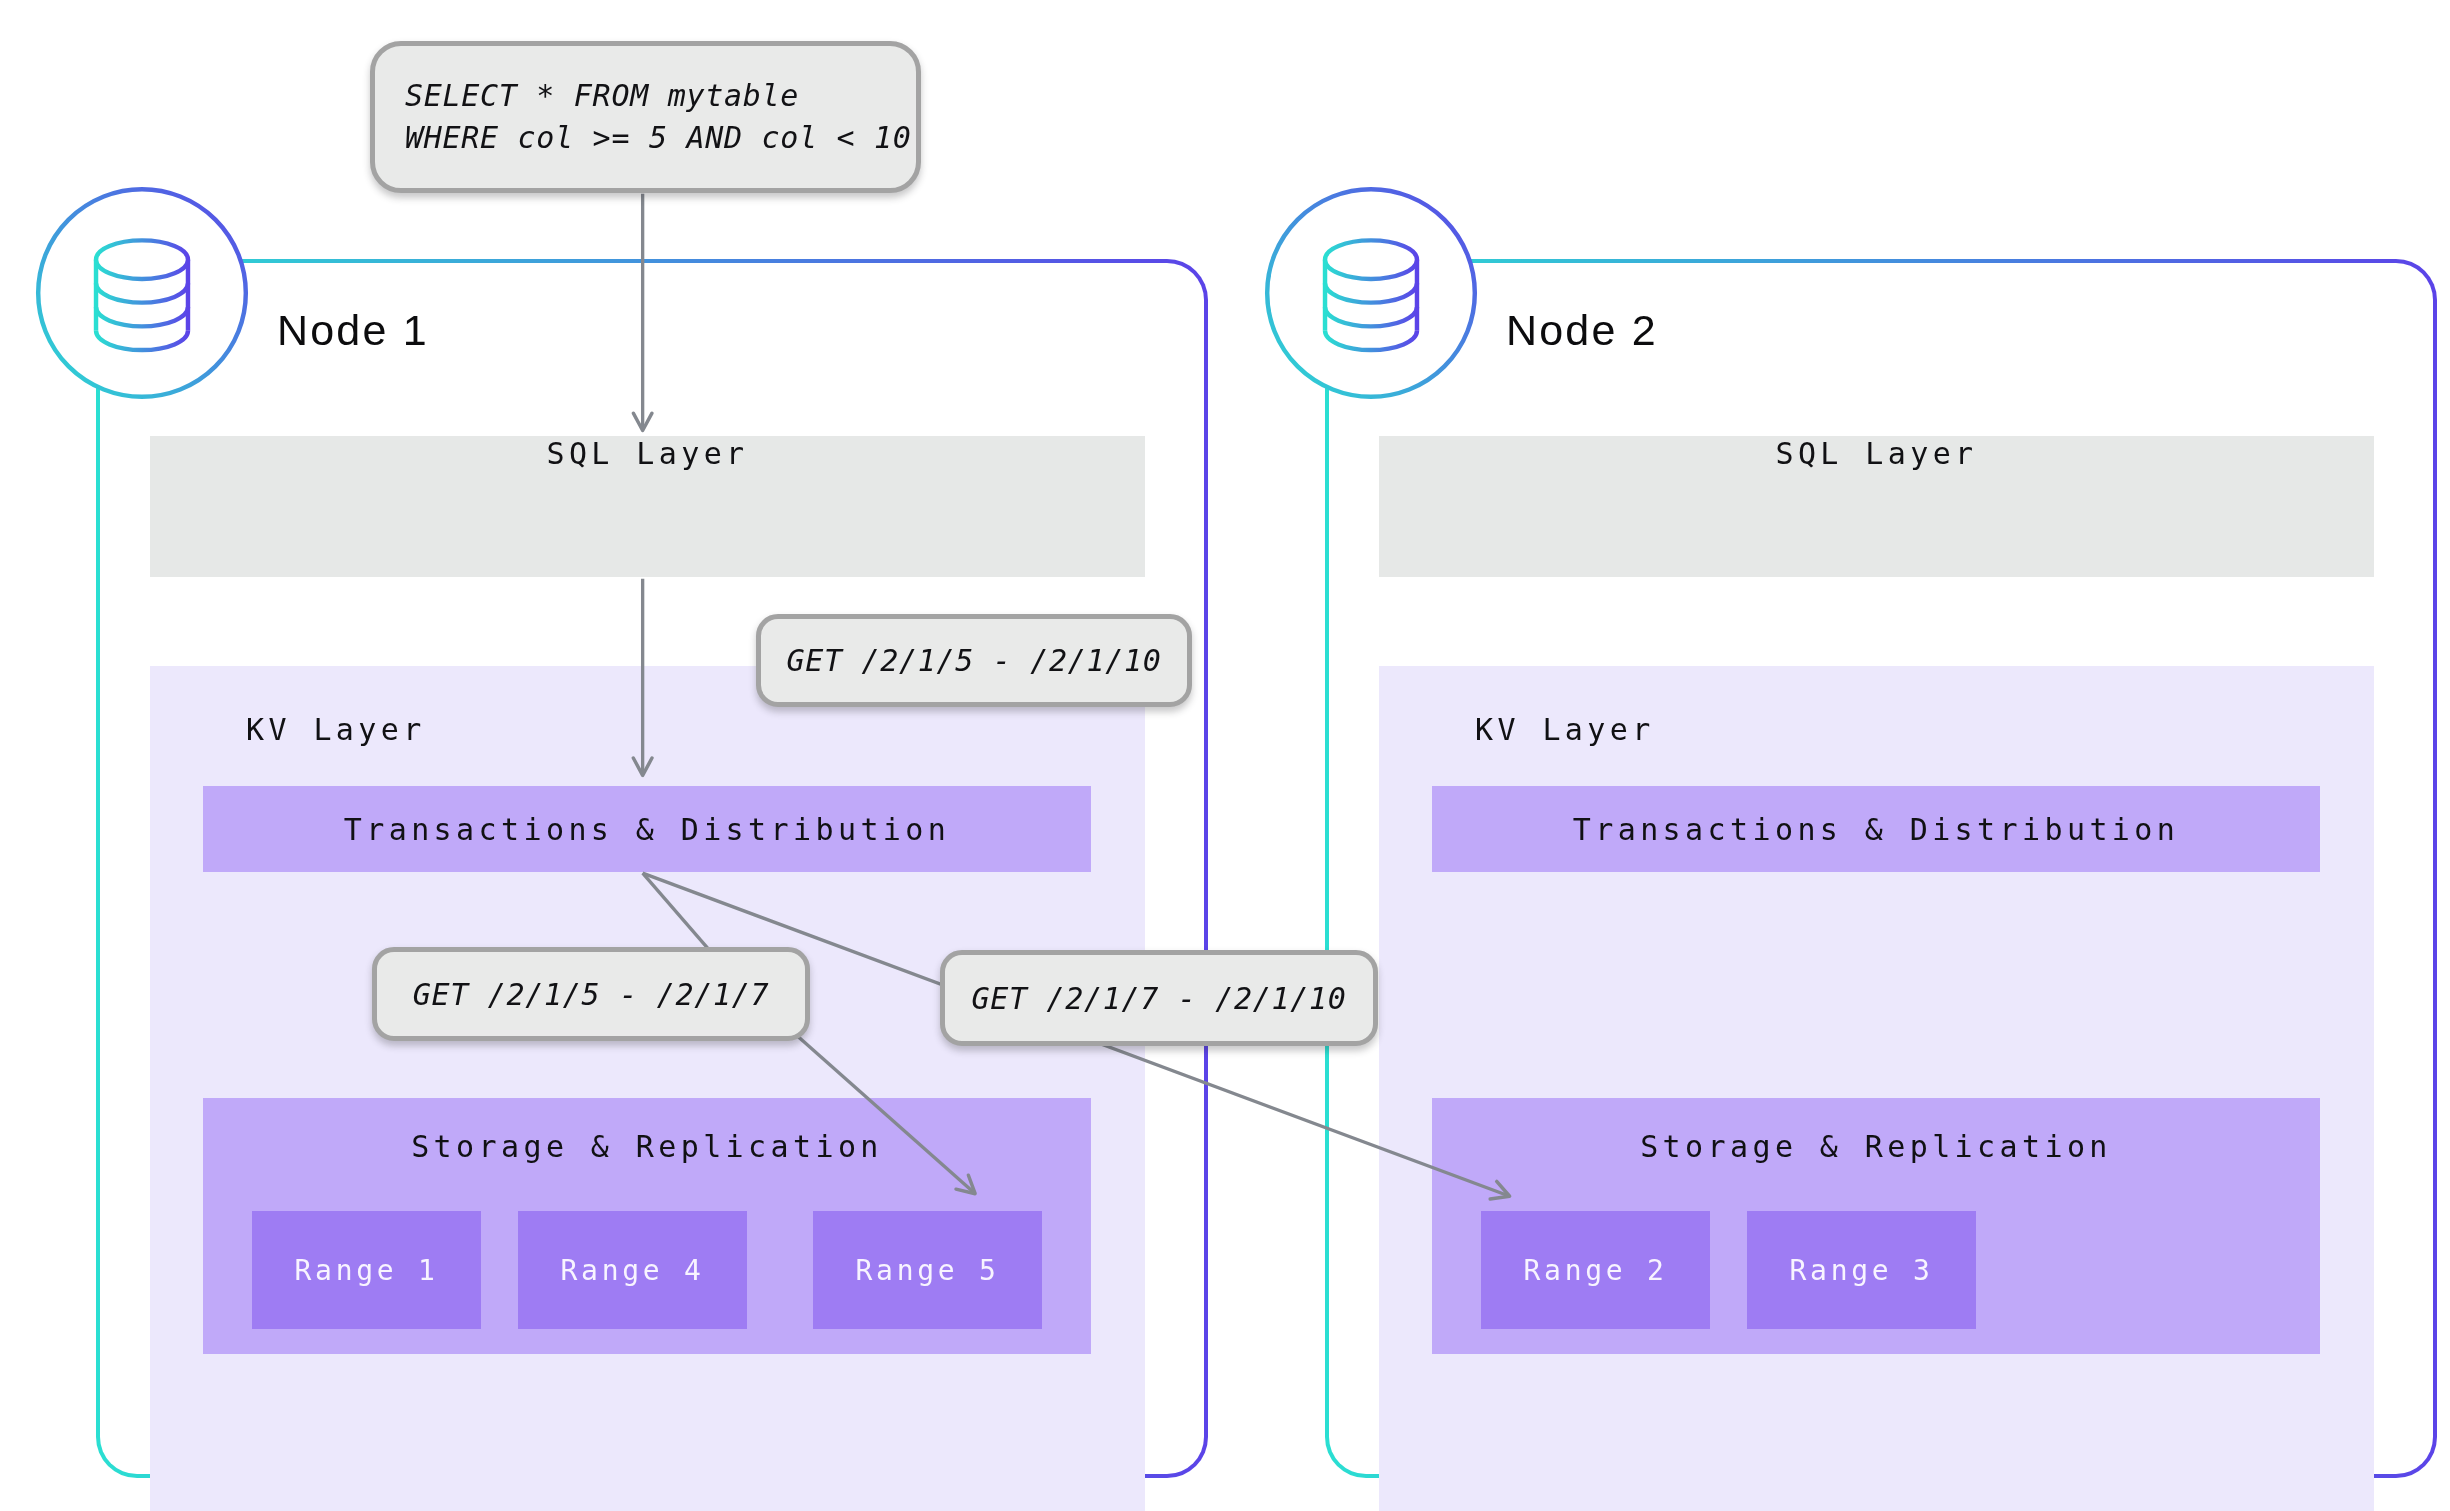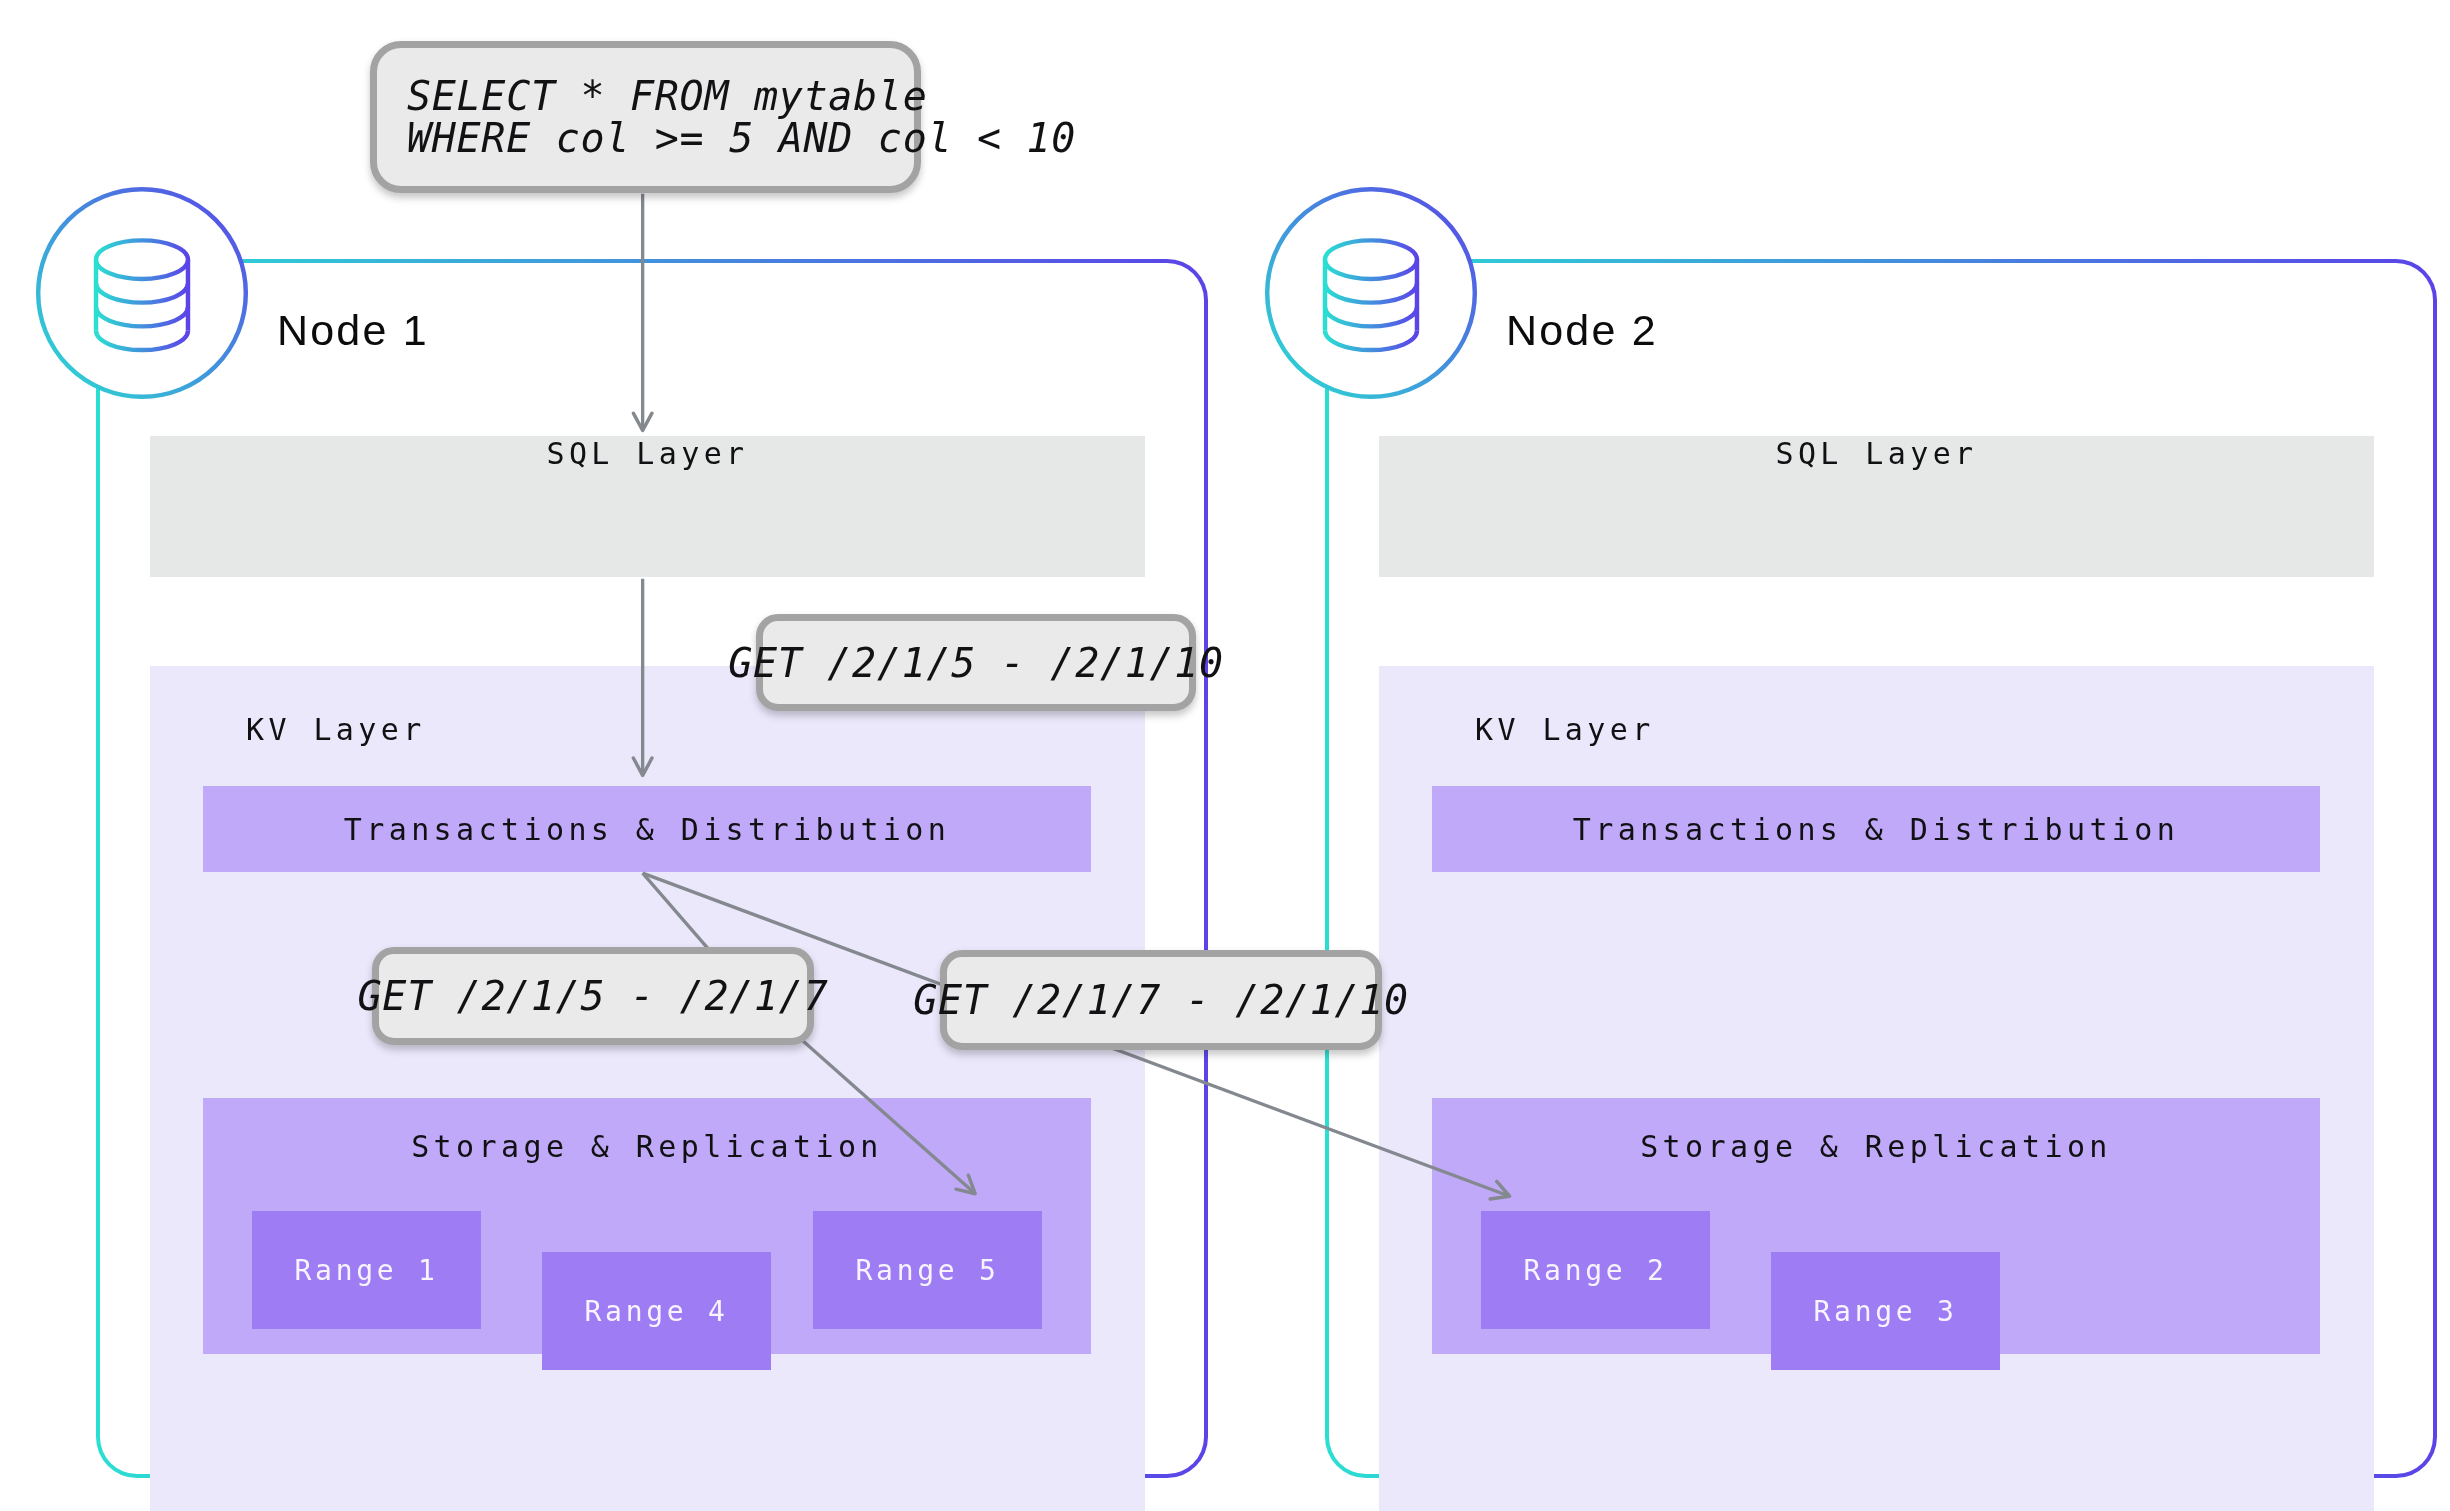--- a/index.html
+++ b/index.html
@@ -30,27 +30,27 @@
     position:absolute;left:53px;top:120px;width:888px;height:86px;background:#c0a9f9;
     display:flex;align-items:center;justify-content:center;
   }
   .storage{position:absolute;left:53px;top:432px;width:888px;height:256px;background:#c0a9f9;}
   .storage-title{position:absolute;left:0;top:31px;width:100%;text-align:center;}
   .range{
     position:absolute;top:113px;width:229px;height:118px;background:#9e7cf3;
     display:flex;align-items:center;justify-content:center;
     font-size:28px;letter-spacing:3.7px;color:#f8f4ff;white-space:nowrap;
   }
-  .range.r1{left:49px;} .range.r2{left:339px;margin-top:41px;} .range.r3{left:610px;}
+  .range.r1{left:49px;} .range.r2{left:315px;} .range.r3{left:610px;}
   .db-badge{position:absolute;z-index:4;}
   .bubble{
-    position:absolute;background:#e9eae9;border:7px solid #a3a3a3;border-radius:22px;
+    position:absolute;background:#e9eae9;border:5px solid #a3a3a3;border-radius:22px;
     box-shadow:0 4.4px 7.4px rgba(40,40,45,0.25);
     display:flex;align-items:center;justify-content:center;
-    font-style:italic;font-size:40px;letter-spacing:0.7px;color:#121215;
+    font-style:italic;font-size:30px;letter-spacing:0.7px;color:#121215;
     z-index:6;white-space:nowrap;
   }
   .bubble.query{
     left:370px;top:41px;width:551px;height:152px;border-radius:31px;
     flex-direction:column;align-items:flex-start;justify-content:center;
     padding-left:30px;box-sizing:border-box;line-height:42px;z-index:7;
   }
   .bubble.get-top{left:756px;top:614px;width:426px;height:83px;}
   .bubble.get-a{left:372px;top:947px;width:428px;height:84px;}
   .bubble.get-b{left:940px;top:950px;width:428px;height:86px;}

